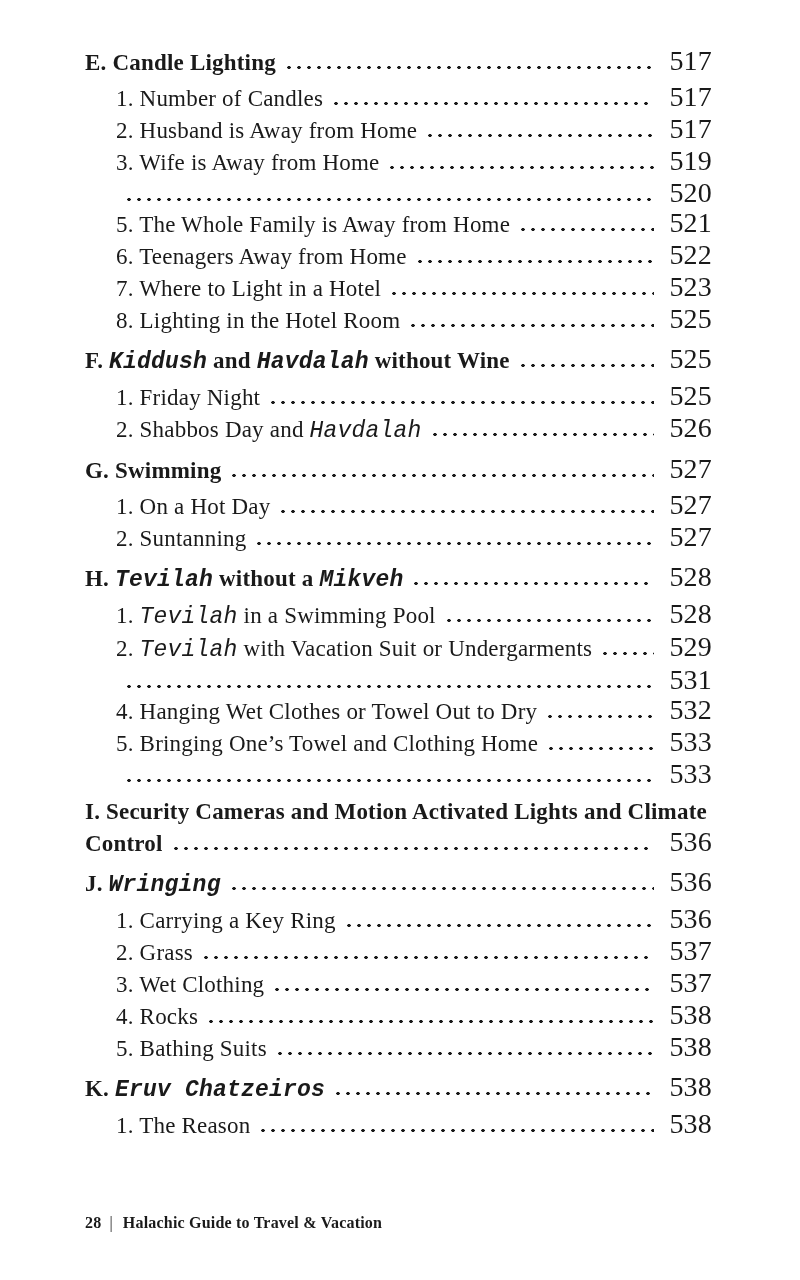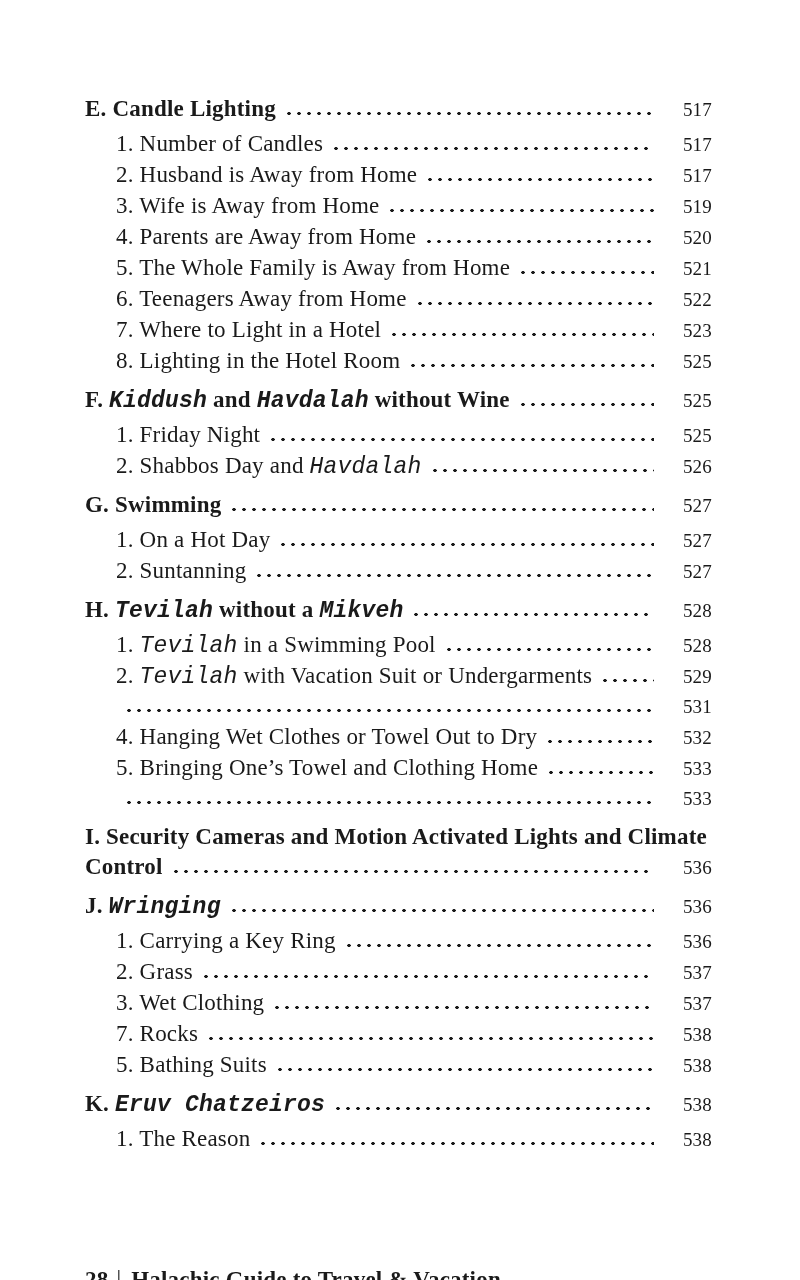--- a/index.html
+++ b/index.html
@@ -4,21 +4,21 @@
 <style>
   html,body{margin:0;padding:0;}
   body{
     width:800px;height:1280px;overflow:hidden;
     background:#ffffff;color:#1a1a1a;
     font-family:"Liberation Serif","DejaVu Serif",serif;
   }
   .page{
     box-sizing:border-box;
     width:800px;height:1280px;
-    padding:86px 88px 0 85px;
+    padding:38px 88px 0 85px;
   }
   .toc-row{
     display:flex;align-items:baseline;
     font-size:23px;line-height:30px;
     letter-spacing:0.2px;
   }
   .toc-row.item{padding-left:31px;font-weight:400;}
   .toc-row.section{font-weight:700;margin-top:8px;margin-bottom:4px;}
   .toc-row.section.continues{margin-bottom:0;}
   .toc-row.section.continuation{margin-top:0;margin-bottom:4px;}
@@ -32,26 +32,26 @@
     background-size:10px 5px;
     background-repeat:repeat-x;
     background-position:0 50%;
     min-width:12px;
   }
   .pagenum{
     min-width:44px;
     margin-left:12px;
     text-align:right;
     font-weight:400;
-    font-size:19px;
+    font-size:28px;
   }
   .footer{
-    margin-top:110px;
+    margin-top:67px;
     display:flex;align-items:baseline;
-    font-size:23px;line-height:30px;
+    font-size:16px;line-height:30px;
     font-weight:700;letter-spacing:0.2px;
   }
   .footer .sep{
     font-weight:400;
     padding:0 10px 0 8px;
     transform:scaleY(1.05);
   }
 </style>
 </head>
 <body>
@@ -72,21 +72,20 @@
         <span class="toc-title"><span>2. Husband is Away from Home</span></span>
         <span class="leader"></span>
         <span class="pagenum">517</span>
       </div>
       <div class="toc-row item">
         <span class="toc-title"><span>3. Wife is Away from Home</span></span>
         <span class="leader"></span>
         <span class="pagenum">519</span>
       </div>
       <div class="toc-row item">
-        <span class="toc-title"><span>4. Parents are Away from Home</span></span>
         <span class="leader"></span>
         <span class="pagenum">520</span>
       </div>
       <div class="toc-row item">
         <span class="toc-title"><span>5. The Whole Family is Away from Home</span></span>
         <span class="leader"></span>
         <span class="pagenum">521</span>
       </div>
       <div class="toc-row item">
         <span class="toc-title"><span>6. Teenagers Away from Home</span></span>
@@ -188,21 +187,21 @@
         <span class="toc-title"><span>2. Grass</span></span>
         <span class="leader"></span>
         <span class="pagenum">537</span>
       </div>
       <div class="toc-row item">
         <span class="toc-title"><span>3. Wet Clothing</span></span>
         <span class="leader"></span>
         <span class="pagenum">537</span>
       </div>
       <div class="toc-row item">
-        <span class="toc-title"><span>7. Rocks</span></span>
+        <span class="toc-title"><span>4. Rocks</span></span>
         <span class="leader"></span>
         <span class="pagenum">538</span>
       </div>
       <div class="toc-row item">
         <span class="toc-title"><span>5. Bathing Suits</span></span>
         <span class="leader"></span>
         <span class="pagenum">538</span>
       </div>
       <div class="toc-row section">
         <span class="toc-title"><span>K. </span><span class="it">Eruv Chatzeiros</span></span>

